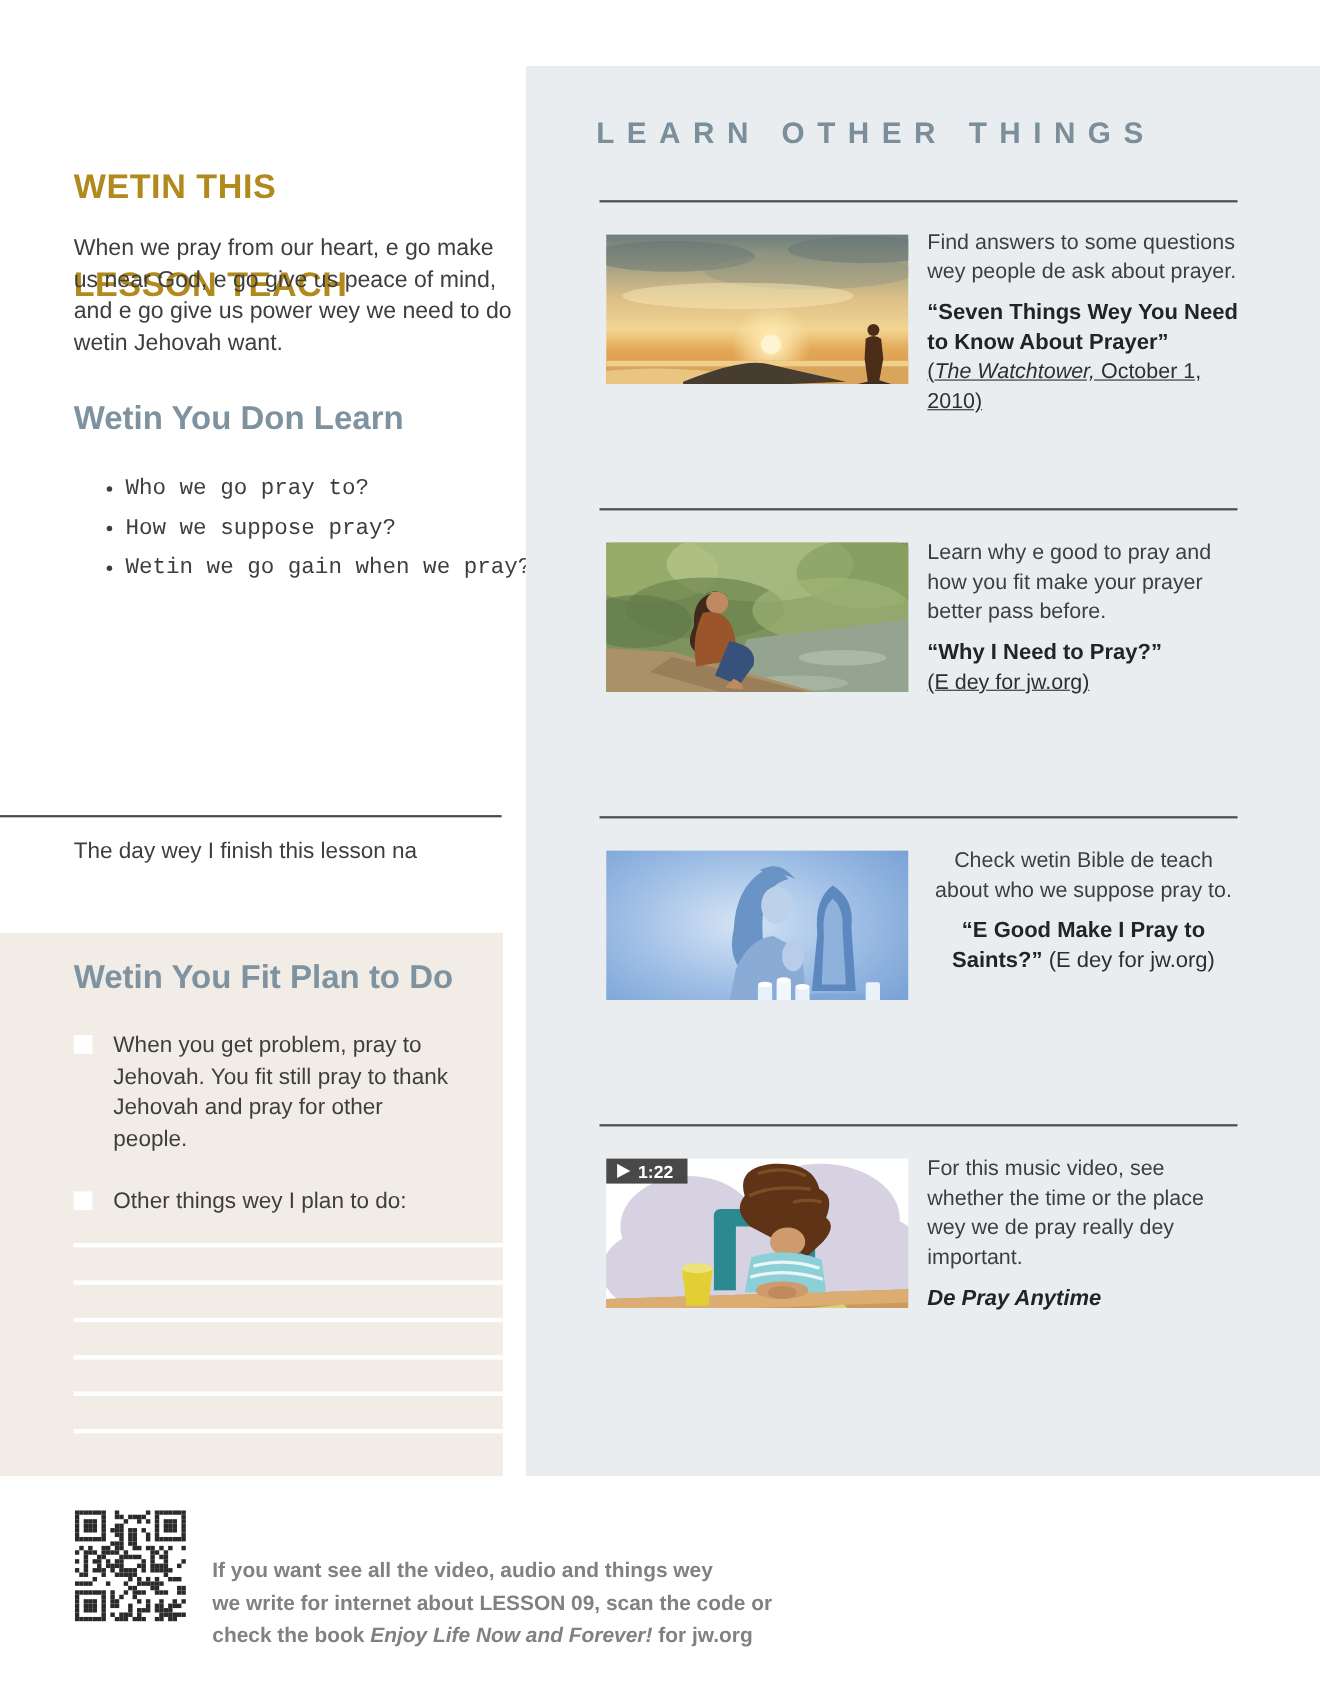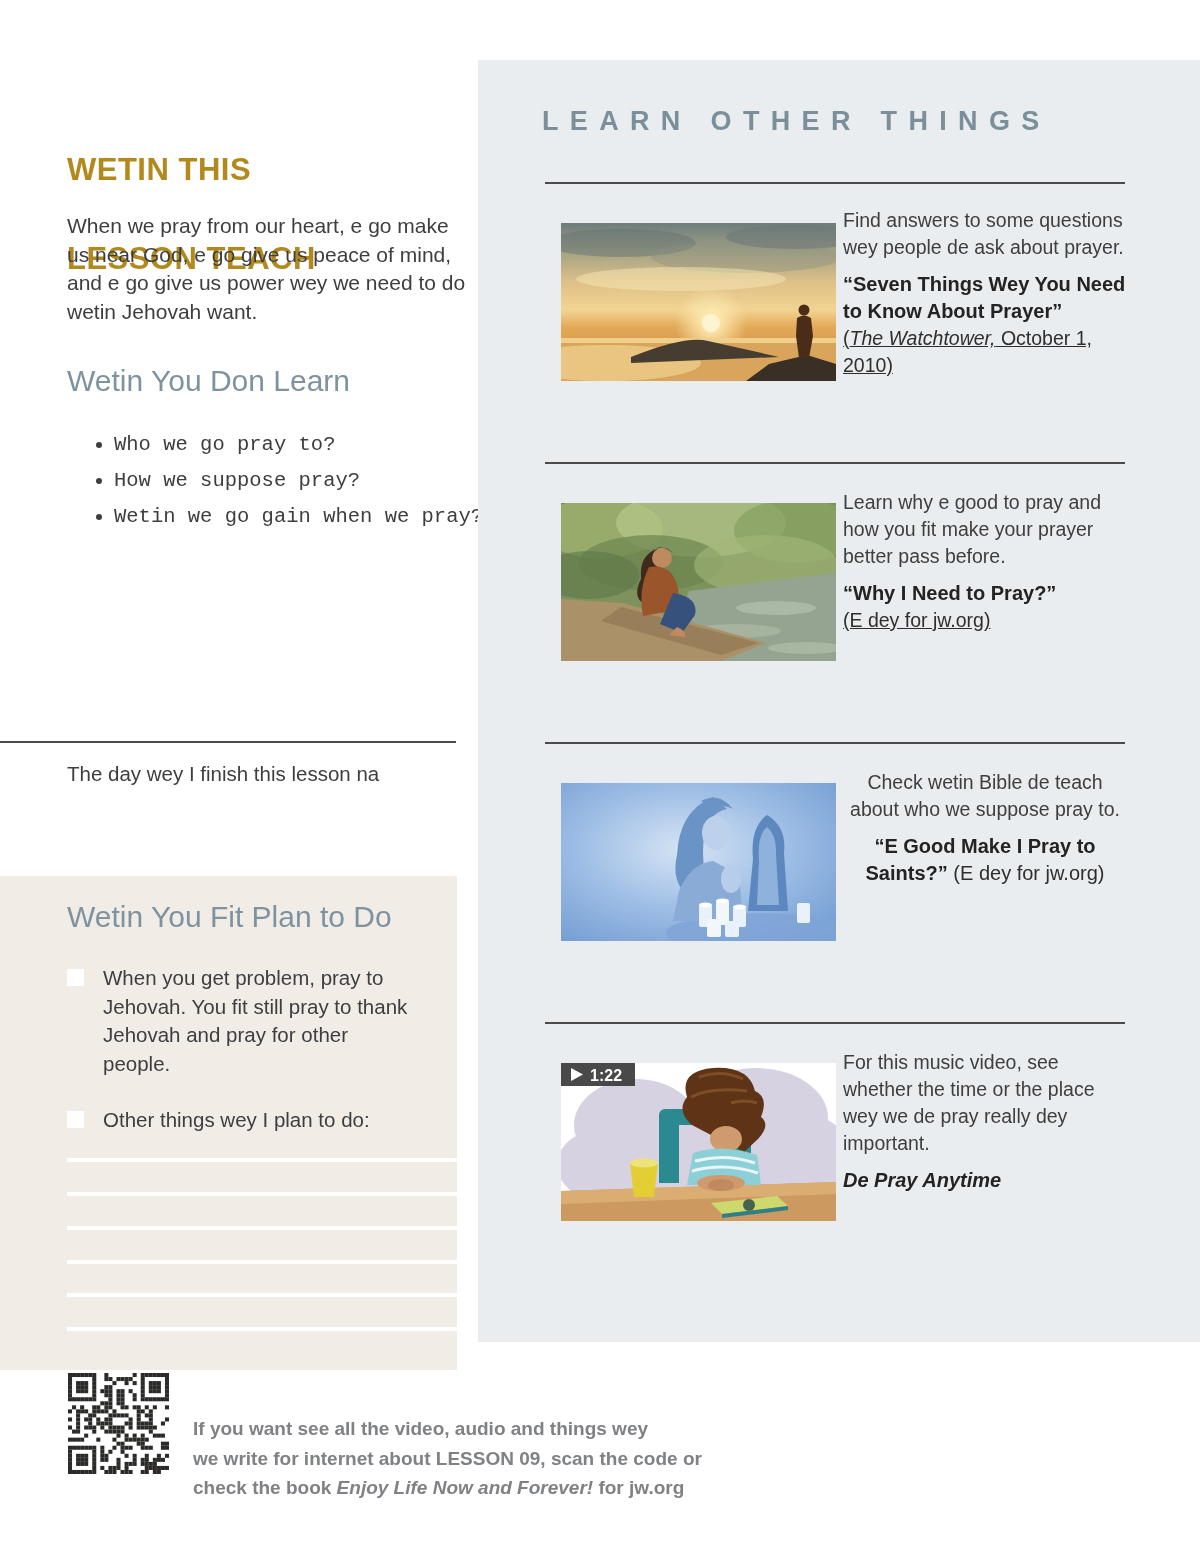--- a/index.html
+++ b/index.html
@@ -5,42 +5,42 @@
   html,body{margin:0;padding:0;background:#ffffff;}
   .page{position:relative;width:1200px;height:1543px;background:#ffffff;overflow:hidden;
         font-family:"Liberation Sans","DejaVu Sans",sans-serif;color:#3e3e3e;}
 
   
   .gold-h{position:absolute;left:67px;top:102px;margin:0;font-size:31px;line-height:42px;
           font-weight:bold;color:#b1891d;letter-spacing:.5px;}
   .gold-h span{display:block;margin-top:47px;}
   .teach-p{position:absolute;left:67px;top:212px;width:402px;margin:0;
            font-size:21px;line-height:28.5px;color:#3e3e3e;}
-  .blue-h{position:absolute;margin:0;font-size:30px;font-weight:normal;color:#7e939f;}
+  .blue-h{position:absolute;margin:0;font-size:30px;font-weight:bold;color:#7e939f;}
   .learn-h{left:67px;top:364px;}
   .bullets{position:absolute;left:92px;top:432px;margin:0;padding:0 0 0 22px;
            font-size:20.5px;line-height:26px;color:#3e3e3e;}
   .bullets li{margin-bottom:10px;font-family:Liberation Mono, monospace;}
   .rule{position:absolute;left:0;top:741px;width:456px;height:2px;background:#4a4a4a;}
   .date-line{position:absolute;left:67px;top:762px;margin:0;font-size:20.5px;color:#3e3e3e;}
 
   
-  .plan-box{position:absolute;left:0;top:876px;width:457px;height:494px;background:#f2ece7;}
+  .plan-box{position:absolute;left:0;top:848px;width:457px;height:494px;background:#f2ece7;}
   .plan-h{left:67px;top:24px;}
   .check-item{position:absolute;left:67px;width:352px;display:flex;}
   .check-item .cb{flex:0 0 17px;width:17px;height:17px;background:#ffffff;margin:5px 0 0 0;}
   .check-item p{margin:0 0 0 19px;font-size:20.5px;line-height:28.5px;color:#3e3e3e;width:332px;}
   .wline{position:absolute;left:67px;width:390px;height:4px;background:#ffffff;}
 
   
   .panel{position:absolute;left:478px;top:60px;width:722px;height:1282px;background:#e9edf0;}
   .panel-title{position:absolute;left:64px;top:46px;margin:0;font-size:27px;font-weight:bold;
                color:#7b8f9b;letter-spacing:.42em;white-space:nowrap;}
   .sep{position:absolute;left:67px;width:580px;height:2px;background:#4b4b4b;}
-  .thumb{position:absolute;left:67px;width:275px;height:158px;margin:16px;overflow:hidden;}
+  .thumb{position:absolute;left:67px;width:275px;height:136px;margin:6px;overflow:hidden;}
   .thumb svg{display:block;width:275px;height:158px;}
   .itxt{position:absolute;left:365px;width:284px;}
   .itxt p{margin:0;}
   .desc{font-size:19.5px;line-height:27px;color:#3e3e3e;margin-bottom:10px !important;}
   .rtitle{font-size:20px;line-height:27px;font-weight:bold;color:#232323;}
   .rsrc{font-size:19.5px;line-height:27px;color:#2e2e2e;text-decoration:underline;}
   .rsrc-inline{font-weight:normal;color:#2e2e2e;}
   .vtitle{font-style:italic;}
 
   

